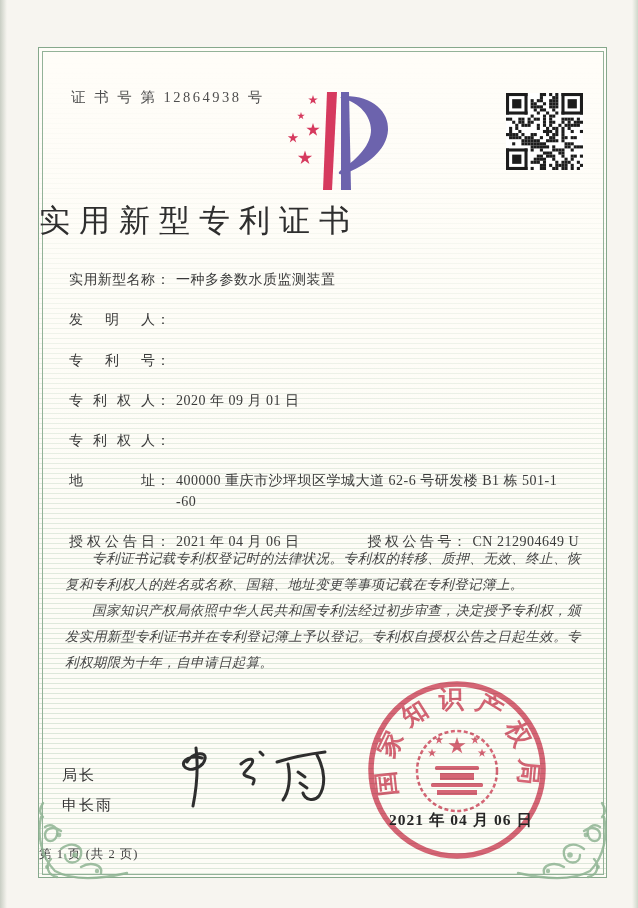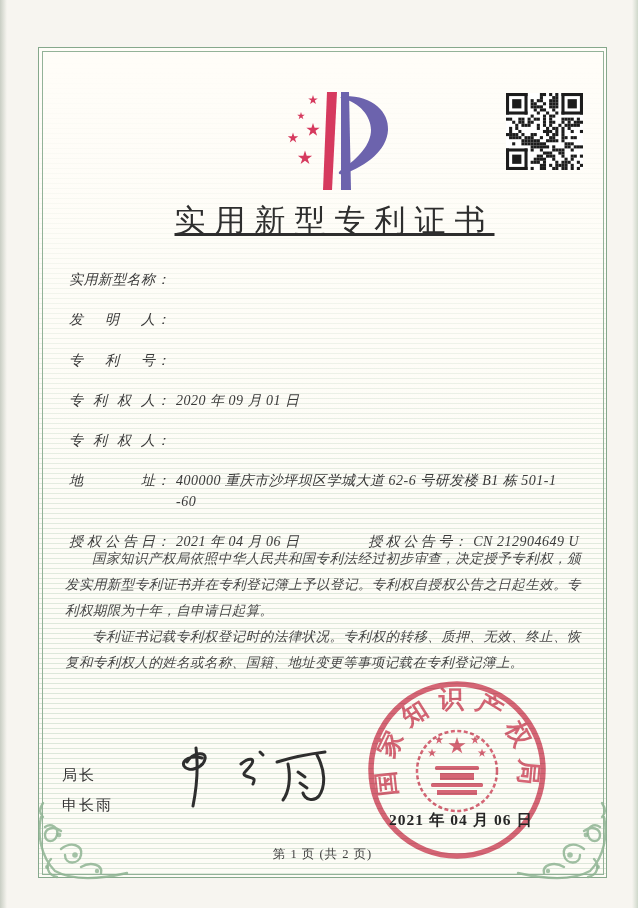--- a/index.html
+++ b/index.html
@@ -26,26 +26,26 @@
       #fdfcf6;
   }
   .cert-inner{position:absolute;inset:2.5px;border:1px solid #93b298;pointer-events:none;}
 
   .cert-no{position:absolute;left:32px;top:40px;font-size:14.5px;letter-spacing:2.5px;color:#4e4e4e;}
 
   .logo{position:absolute;left:240px;top:38px;width:120px;height:112px;}
   .qr{position:absolute;left:467px;top:45px;width:77px;height:77px;background:#fff;}
 
   .title{
-    position:absolute;left:12px;top:152px;width:100%;text-align:center;
-    font-size:31px;letter-spacing:9px;color:#2e2e2e;font-weight:500;text-decoration:underline;
+    position:absolute;left:0;top:152px;width:100%;text-align:left;
+    font-size:31px;letter-spacing:9px;color:#2e2e2e;font-weight:500;
   }
 
   
-  .fields{position:absolute;left:30px;top:222px;width:512px;font-size:14px;color:#3a3a3a;font-style:italic;}
+  .fields{position:absolute;left:30px;top:222px;width:512px;font-size:14px;color:#3a3a3a;}
   .frow{margin-bottom:20px;display:flex;align-items:flex-start;line-height:1.45;}
   .flabel{display:inline-block;width:86px;text-align:justify;text-align-last:justify;flex:none;color:#3a3a3a;}
   .fcolon{flex:none;margin:0 6px 0 1px;}
   .fvalue{white-space:pre-line;letter-spacing:.5px;}
   .grant-row{display:flex;margin-bottom:0;}
   .grant-right{margin-left:auto;display:flex;padding-right:2px;}
   .grant-right .flabel{width:84px;margin-left:44px;}
 
   
   .legal{position:absolute;left:26px;top:498px;width:516px;font-size:13.5px;line-height:1.92;
@@ -56,36 +56,37 @@
   .signer{position:absolute;left:23px;top:712px;font-size:15px;color:#333;
     font-family:"Liberation Sans","DejaVu Sans",sans-serif;line-height:2.0;letter-spacing:2px;}
   .signature{position:absolute;left:118px;top:690px;width:195px;height:78px;}
 
   
   .seal{position:absolute;left:322px;top:626px;width:192px;height:192px;opacity:.9;
     mix-blend-mode:multiply;}
   .seal-date{position:absolute;left:350px;top:762px;font-size:15.5px;font-weight:bold;
     color:#262626;letter-spacing:1px;white-space:nowrap;}
 
-  .page-no{position:absolute;left:0;top:798px;width:100%;text-align:center;
+  .page-no{position:absolute;left:0;top:798px;width:100%;
     font-size:12.5px;color:#3f3f3f;letter-spacing:1px;}
 
   .footer-note{position:absolute;left:0;top:908px;width:638px;text-align:center;
     font-size:13.5px;color:#333;letter-spacing:2.5px;}
 
   .corner{position:absolute;width:96px;height:100px;pointer-events:none;}
   .corner.bl{left:-4px;bottom:-6px;}
   .corner.br{right:-4px;bottom:-6px;transform:scaleX(-1);}
 </style>
 </head>
 <body>
 
 <div class="cert">
   <div class="cert-inner"></div>
 
+  <div class="cert-no">证 书 号 第 12864938 号</div>
 
   <svg class="logo" viewBox="0 0 120 112" aria-hidden="true">
     <defs>
       <path id="star" d="M0,-1 L0.224,-0.309 L0.951,-0.309 L0.363,0.118 L0.588,0.809 L0,0.382 L-0.588,0.809 L-0.363,0.118 L-0.951,-0.309 L-0.224,-0.309 Z"></path>
     </defs>
     <g fill="#d63a5e">
       <use href="#star" transform="translate(34,14) scale(5)"></use>
       <use href="#star" transform="translate(22,30) scale(4)"></use>
       <use href="#star" transform="translate(34,44) scale(7)"></use>
       <use href="#star" transform="translate(14,52) scale(5.5)"></use>
@@ -324,20 +325,21 @@
       <rect x="18" y="54" width="3" height="21" fill="#1c1c1c"></rect>
       <rect x="6" y="60" width="9" height="9" fill="#1c1c1c"></rect>
     </svg>
 
   <div class="title">实用新型专利证书</div>
 
   <div class="fields">
     <div class="frow">
       <span class="flabel">实用新型名称</span>
         <span class="fcolon">：</span>
+      <span class="fvalue">一种多参数水质监测装置</span>
     </div>
     <div class="frow">
       <span class="flabel">发明人</span>
         <span class="fcolon">：</span>
     </div>
     <div class="frow">
       <span class="flabel">专利号</span>
         <span class="fcolon">：</span>
     </div>
     <div class="frow">
@@ -361,22 +363,22 @@
       <span class="fvalue">2021 年 04 月 06 日</span>
       <span class="grant-right">
         <span class="flabel">授权公告号</span>
           <span class="fcolon">：</span>
         <span class="fvalue">CN 212904649 U</span>
       </span>
     </div>
   </div>
 
   <div class="legal">
+    <p>专利证书记载专利权登记时的法律状况。专利权的转移、质押、无效、终止、恢复和专利权人的姓名或名称、国籍、地址变更等事项记载在专利登记簿上。</p>
     <p>国家知识产权局依照中华人民共和国专利法经过初步审查，决定授予专利权，颁发实用新型专利证书并在专利登记簿上予以登记。专利权自授权公告之日起生效。专利权期限为十年，自申请日起算。</p>
-    <p>专利证书记载专利权登记时的法律状况。专利权的转移、质押、无效、终止、恢复和专利权人的姓名或名称、国籍、地址变更等事项记载在专利登记簿上。</p>
   </div>
 
   <div class="signer">
     <div>局长</div>
     <div>申长雨</div>
   </div>
 
   <svg class="signature" viewBox="0 0 195 78" aria-hidden="true">
     <g fill="none" stroke="#2e2e2e" stroke-width="3" stroke-linecap="round" stroke-linejoin="round">
       <path d="M30,24 C36,14 50,13 48,21 C46,30 31,35 27,28 C24,22 34,17 45,20"></path>

